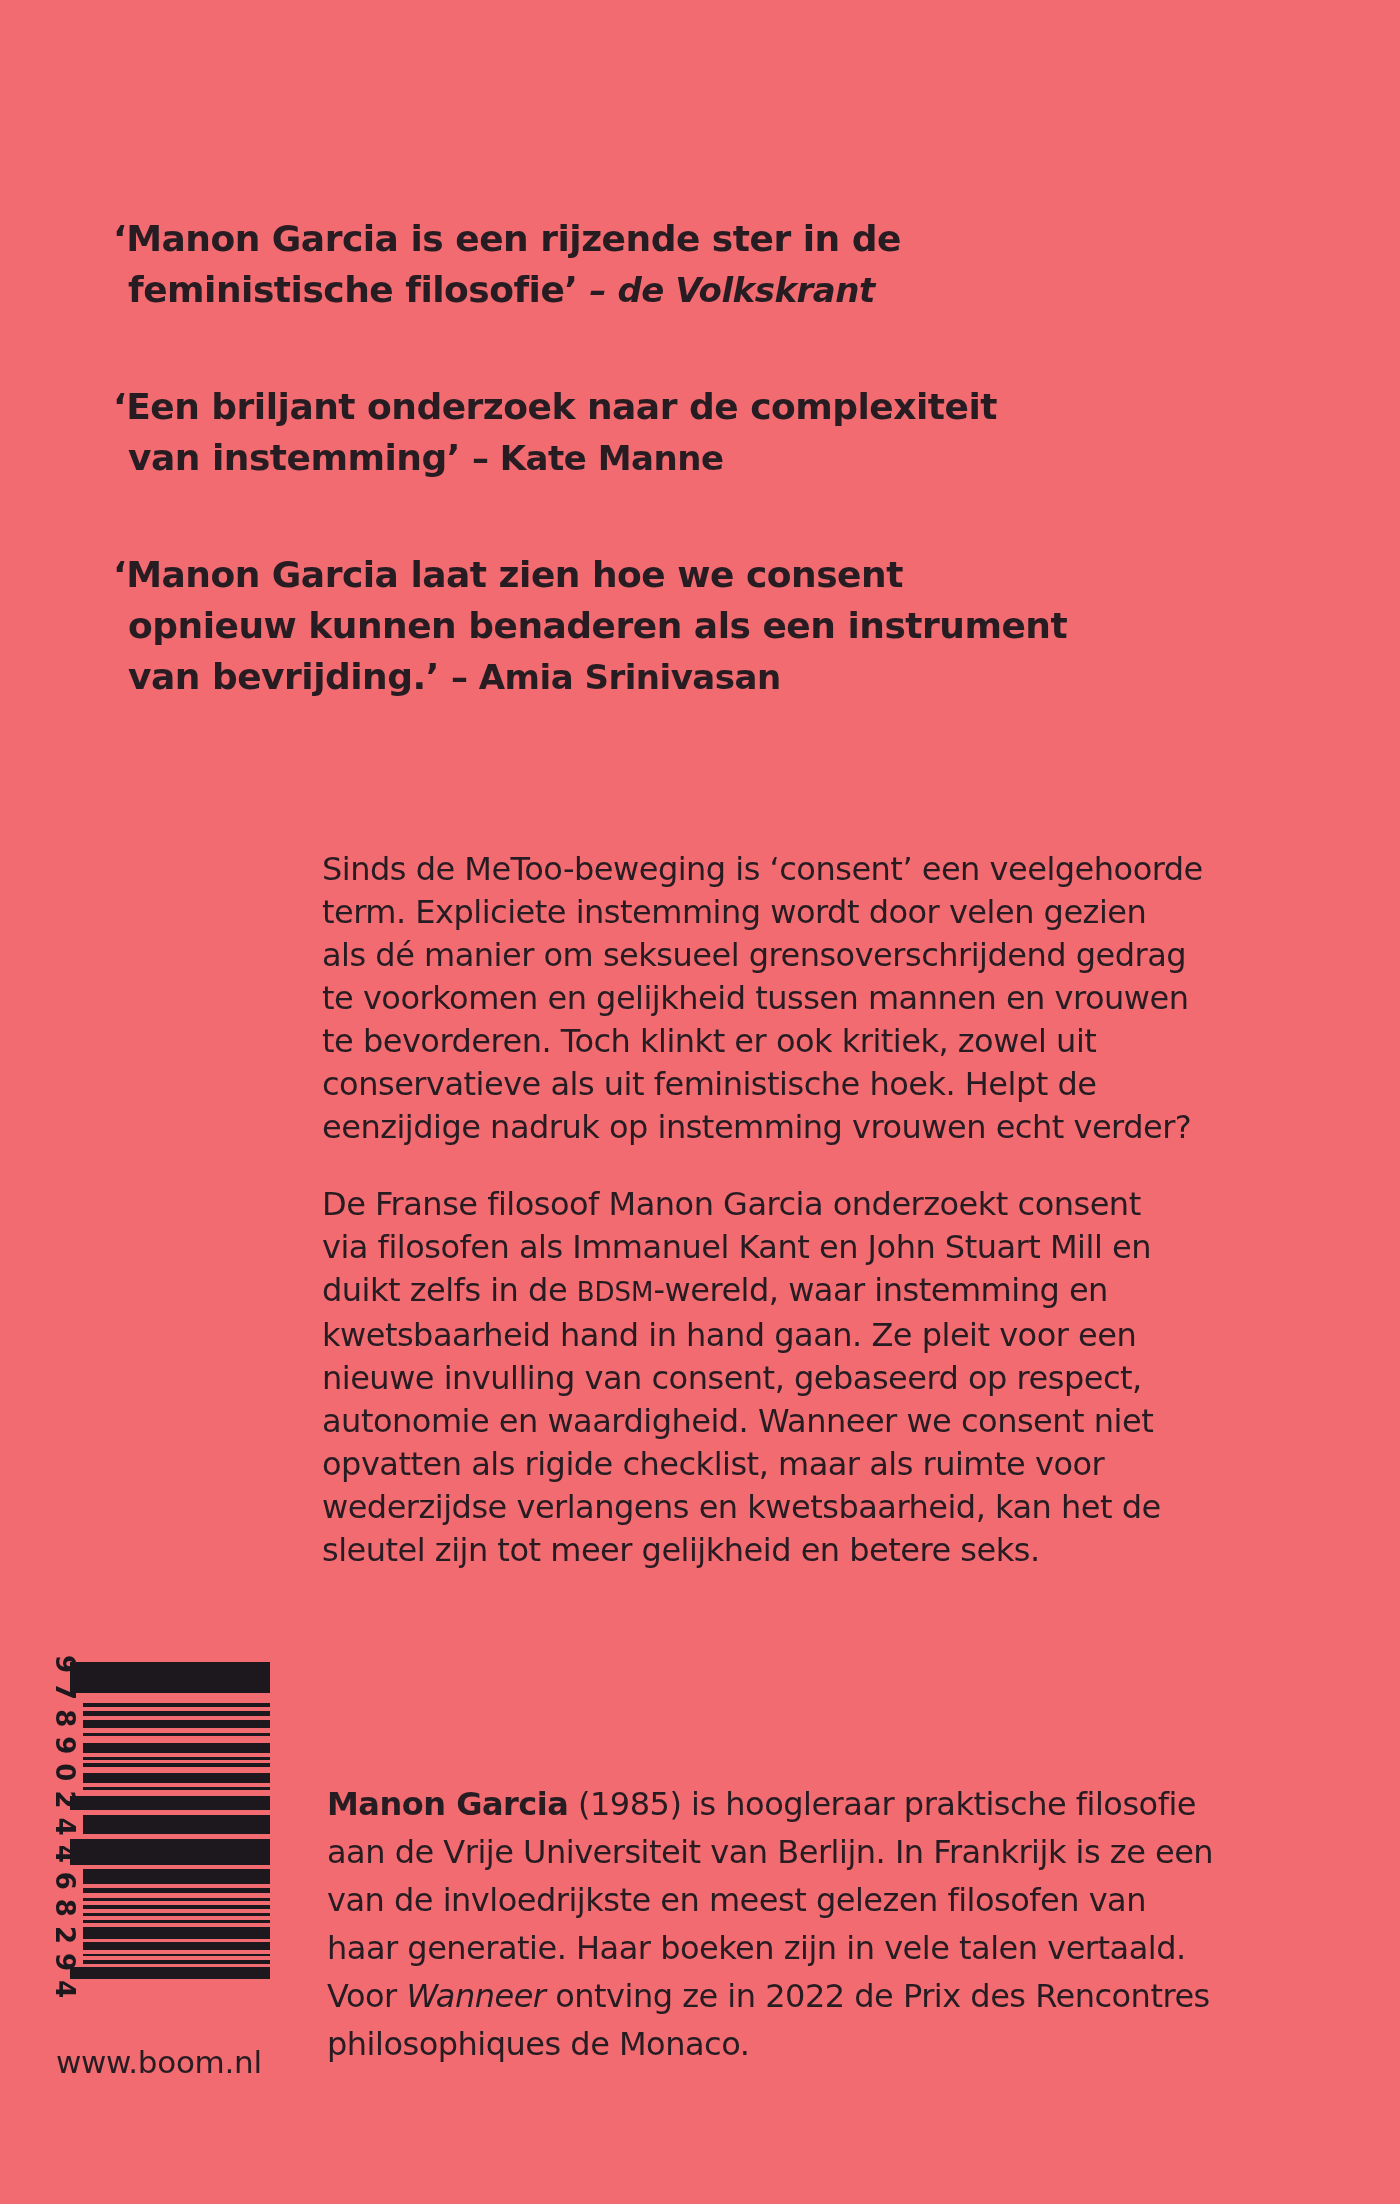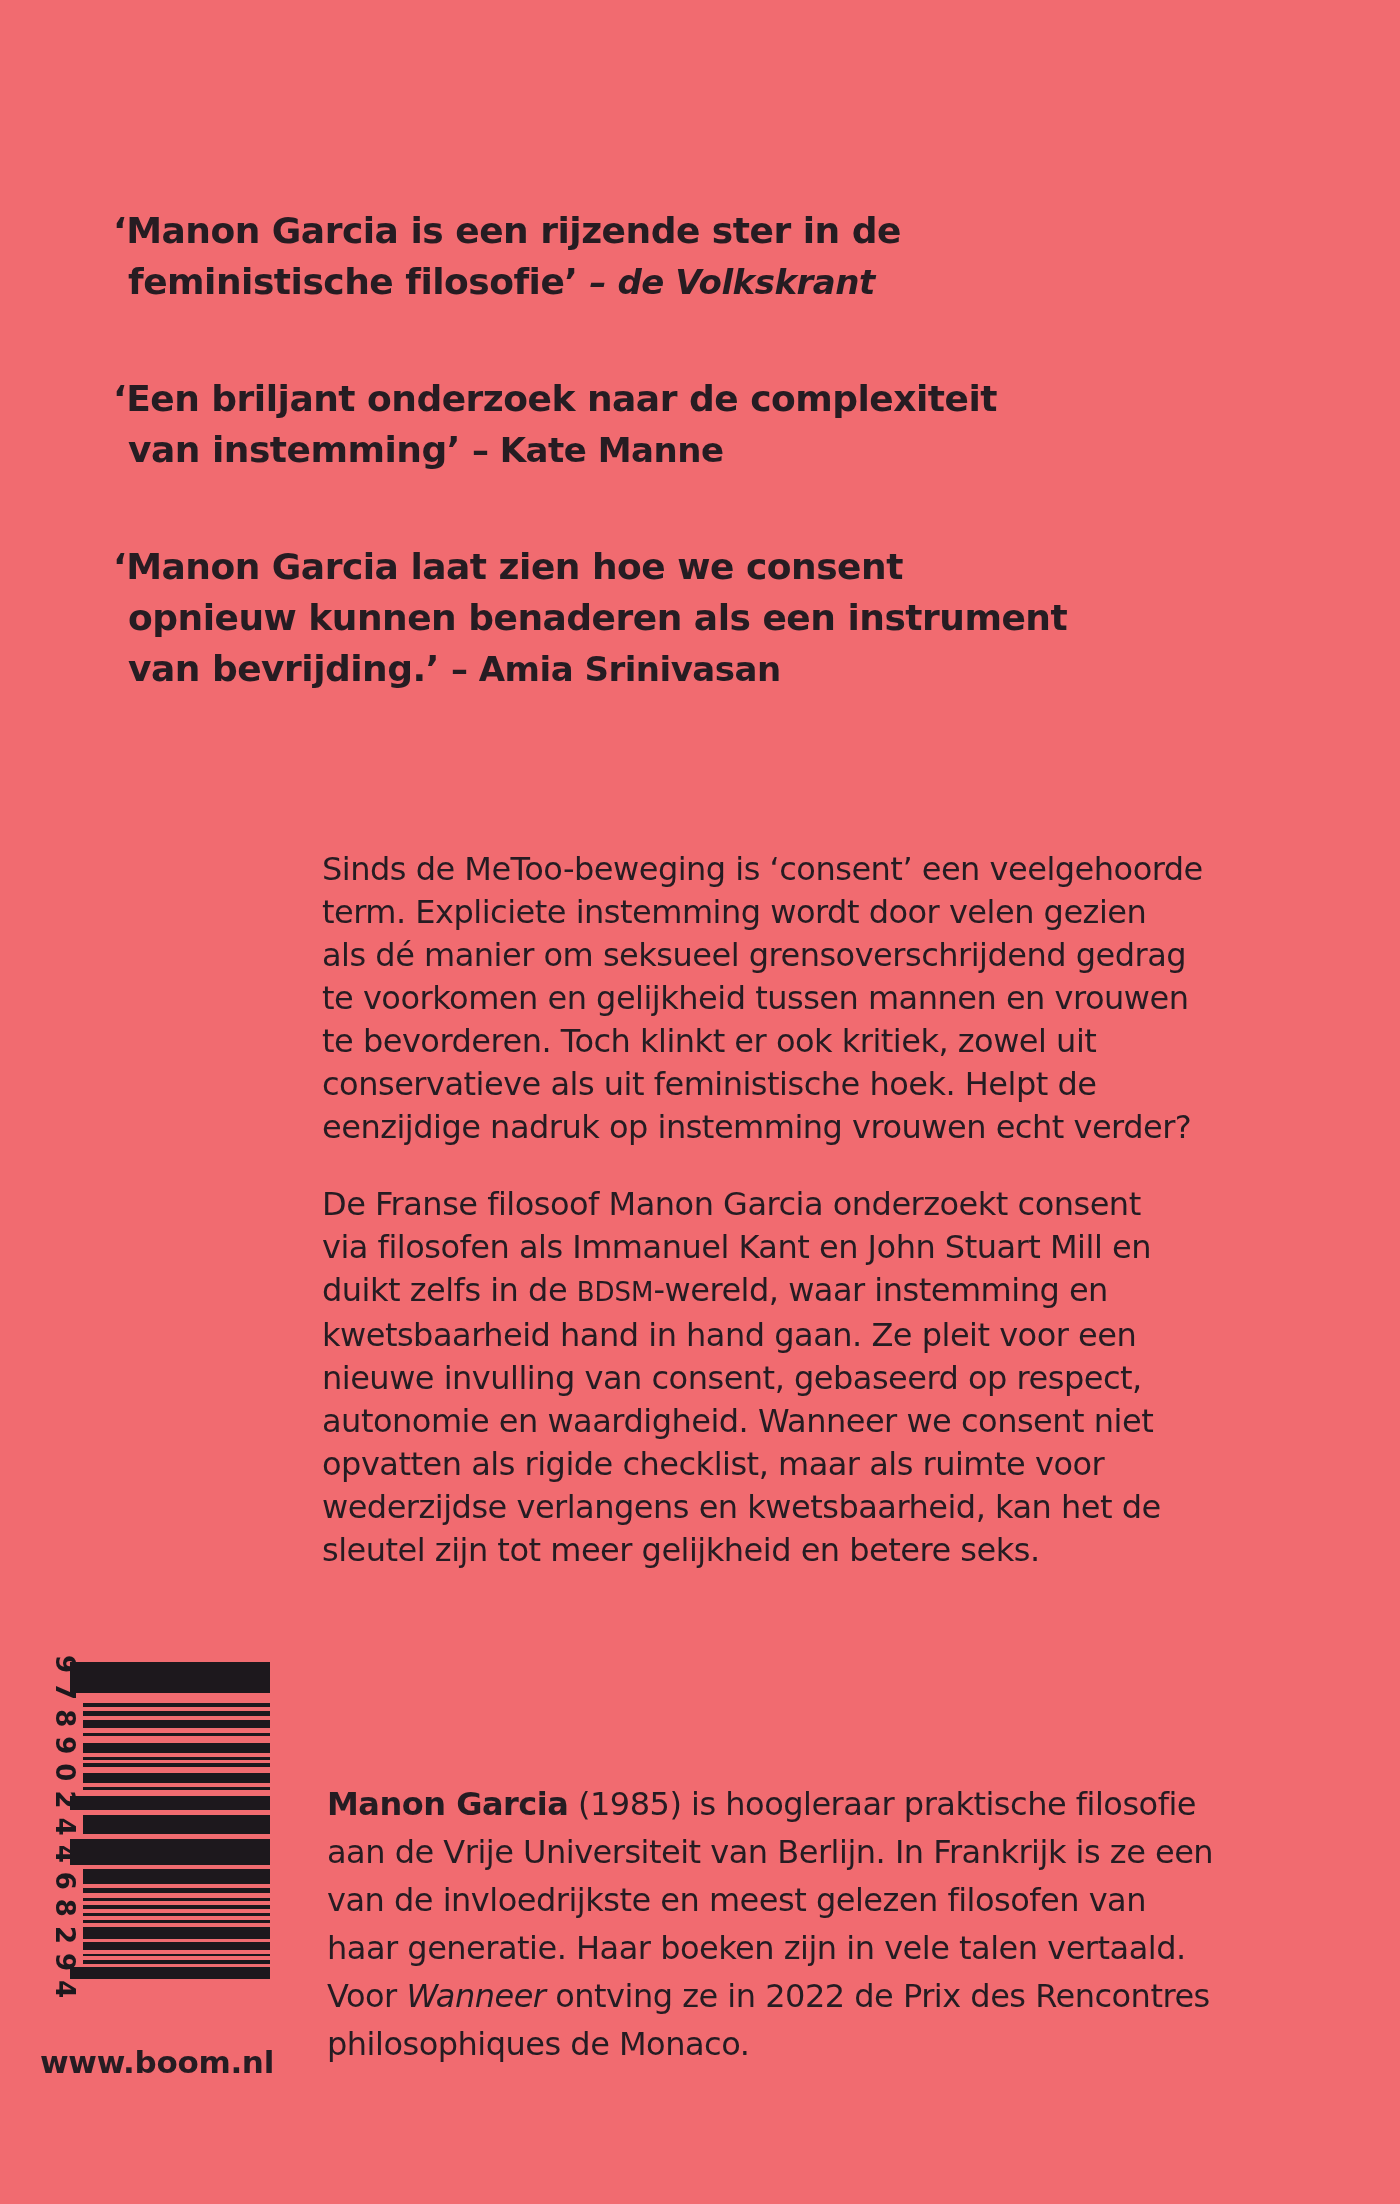--- a/index.html
+++ b/index.html
@@ -6,41 +6,41 @@
   .cover{
     position:relative;width:1400px;height:2204px;overflow:hidden;
     background:#F16B70;color:#261C22;
     font-family:"DejaVu Sans",sans-serif;
     -webkit-font-smoothing:antialiased;
   }
   
   .quotes{position:absolute;left:128px;top:205px;}
   .quote{margin:0 0 65px 0;font-size:36px;line-height:51px;font-weight:700;letter-spacing:-0.5px;}
   .ln{display:block;white-space:nowrap;}
-  .quote .ln.first{text-indent:-15px;}
+  .quote .ln.first{text-indent:-15px;margin-top:8px;}
   .attr{font-size:34px;}
   .italic{font-style:italic;}
   .bold{font-weight:700;}
   
   .synopsis{position:absolute;left:322px;top:848px;}
   .synopsis p{margin:0 0 34px 0;font-size:32px;line-height:43px;font-weight:400;letter-spacing:-0.5px;}
   .caps-small{font-size:26px;letter-spacing:0;}
   
   .bio{position:absolute;left:327px;top:1780px;font-size:32px;line-height:48px;font-weight:400;letter-spacing:-0.5px;}
   
   .barcode-bars{position:absolute;left:70px;top:1662px;width:200px;}
   .bar{width:187px;margin-left:13px;background:#1D181D;}
   .bar.long{width:200px;margin-left:0;}
   .barcode-number{
     position:absolute;left:80px;top:1655px;width:322px;
     transform:rotate(90deg);transform-origin:0 0;
     font-size:26px;font-weight:700;letter-spacing:9px;white-space:nowrap;color:#1D181D;
   }
   
-  .website{position:absolute;left:40px;top:2044px;font-size:31px;font-weight:700;letter-spacing:-0.3px;}
+  .website{position:absolute;left:56px;top:2044px;font-size:31px;font-weight:400;letter-spacing:-0.3px;}
 </style>
 </head>
 <body>
 
 <div class="cover">
 
   <section class="quotes">
 
     <p class="quote">
       <span class="ln first">‘Manon Garcia is een rijzende ster in de</span>

